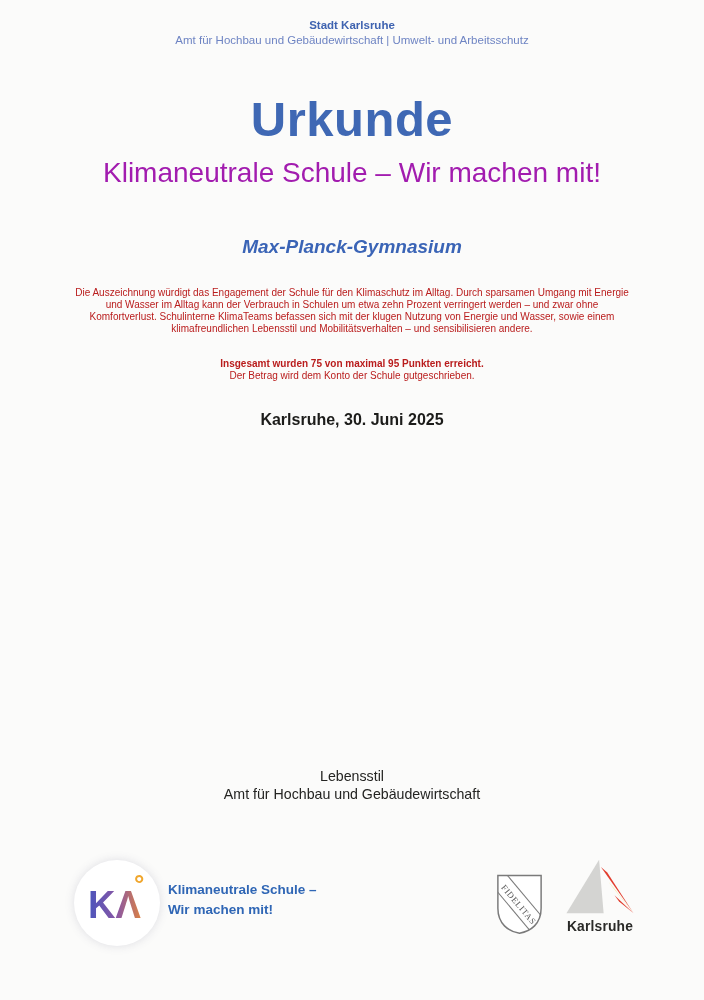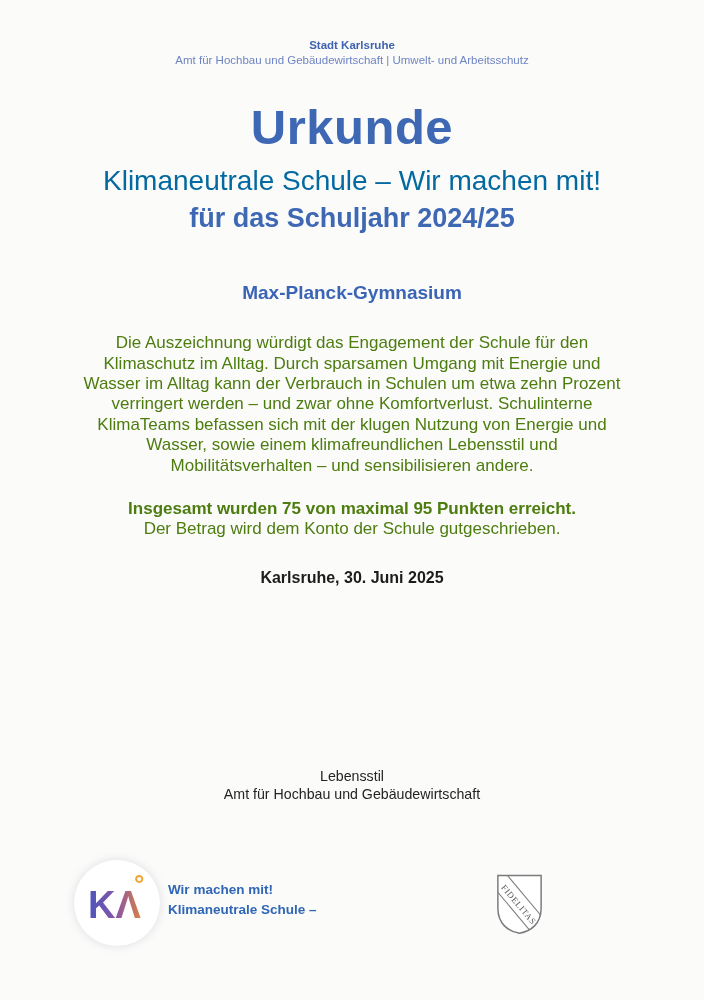--- a/index.html
+++ b/index.html
@@ -5,31 +5,31 @@
   html,body{margin:0;padding:0;}
   body{
     width:704px;height:1000px;
     background:#fbfbfa;
     font-family:"Liberation Sans","DejaVu Sans",sans-serif;
     color:#1e1e1c;
     overflow:hidden;
   }
   .page{position:relative;width:704px;height:1000px;text-align:center;}
 
-  .header{padding-top:38px;font-size:11.5px;line-height:1.32;color:#4d6cb5;}
+  .header{padding-top:18px;font-size:11.5px;line-height:1.32;color:#4d6cb5;}
   .header .org{font-weight:bold;color:#3f63b0;}
   .header .dept{color:#6e84c3;}
 
-  .title-main{margin-top:32px;font-size:49px;line-height:1.12;font-weight:bold;color:#3f68b4;letter-spacing:0.5px;}
-  .title-sub{margin-top:8px;font-size:28px;line-height:1.25;font-weight:400;color:#0369a1;}
+  .title-main{margin-top:44px;font-size:49px;line-height:1.12;font-weight:bold;color:#3f68b4;letter-spacing:0.5px;}
+  .title-sub{margin-top:8px;font-size:28px;line-height:1.25;font-weight:400;color:#a21caf;}
   .title-year{margin-top:3px;font-size:27px;line-height:1.3;font-weight:bold;color:#3f68b4;}
 
-  .school-name{margin-top:46px;font-size:19px;font-weight:bold;color:#3a64b6;}
+  .school-name{margin-top:46px;font-size:19px;font-weight:bold;color:#3a64b6;font-style:italic;}
 
-  .para{margin:12px auto;width:556px;font-size:17px;line-height:1.2;color:#4d7c0f;}
+  .para{margin:12px auto;width:556px;font-size:10px;line-height:1.2;color:#b91c1c;}
   .description{margin-top:29px;}
   .results{margin-top:23px;width:560px;}
   .results .b{font-weight:bold;}
   .thanks{margin-top:24px;width:560px;}
   .date-line{margin-top:29px;font-size:16px;font-weight:bold;color:#1c1c1a;}
 
   .signature{position:absolute;left:0;right:0;top:768px;font-size:14.2px;line-height:1.24;}
   .sig-name{color:#2e6ab8;font-weight:bold;}
   .sig-role,.sig-office{color:#242422;}
 
@@ -55,21 +55,20 @@
 
 <div class="page">
 
   <div class="header">
     <div class="org">Stadt Karlsruhe</div>
     <div class="dept">Amt für Hochbau und Gebäudewirtschaft | Umwelt- und Arbeitsschutz</div>
   </div>
 
   <div class="title-main">Urkunde</div>
   <div class="title-sub">Klimaneutrale Schule – Wir machen mit!</div>
-  <div class="title-year">für das Schuljahr 2024/25</div>
 
   <div class="school-name">Max-Planck-Gymnasium</div>
 
   <div class="para description">Die Auszeichnung würdigt das Engagement der Schule für den Klimaschutz im Alltag. Durch sparsamen Umgang mit Energie und Wasser im Alltag kann der Verbrauch in Schulen um etwa zehn Prozent verringert werden – und zwar ohne Komfortverlust. Schulinterne KlimaTeams befassen sich mit der klugen Nutzung von Energie und Wasser, sowie einem klimafreundlichen Lebensstil und Mobilitätsverhalten – und sensibilisieren andere.</div>
 
   <div class="para results">
     <div class="b">Insgesamt wurden 75 von maximal 95 Punkten erreicht.</div>
     <div>Der Betrag wird dem Konto der Schule gutgeschrieben.</div>
   </div>
 
@@ -91,37 +90,46 @@
             <stop offset="0.55" stop-color="#8a57a4"></stop>
             <stop offset="1" stop-color="#dd8242"></stop>
           </linearGradient>
         </defs>
         <text x="14" y="58" font-size="38" font-weight="bold" font-family="Liberation Sans, DejaVu Sans, sans-serif" fill="url(#kagrad)">KΛ</text>
         <text x="60" y="33" font-size="26" font-weight="bold" font-family="Liberation Sans, DejaVu Sans, sans-serif" fill="#f0a62c">°</text>
       </svg>
     </div>
 
     <div class="program-label">
+      <div>Klimaneutrale Schule –</div>
       <div>Wir machen mit!</div>
-      <div>Klimaneutrale Schule –</div>
     </div>
 
     <div class="shield">
       <svg viewBox="0 0 58 74" aria-hidden="true">
         <defs>
           <clipPath id="shieldclip">
             <path d="M4 4 H54 V42 C54 60 42 68.5 29 70.8 C16 68.5 4 60 4 42 Z"></path>
           </clipPath>
         </defs>
         <path d="M4 4 H54 V42 C54 60 42 68.5 29 70.8 C16 68.5 4 60 4 42 Z" fill="#ffffff" stroke="#7a7a7a" stroke-width="1.7"></path>
         <g clip-path="url(#shieldclip)">
           <g transform="rotate(50 29 37)">
             <line x1="-22" y1="26.5" x2="80" y2="26.5" stroke="#7a7a7a" stroke-width="1.2"></line>
             <line x1="-22" y1="47.5" x2="80" y2="47.5" stroke="#7a7a7a" stroke-width="1.2"></line>
             <text x="29" y="41.5" text-anchor="middle">FIDELITAS</text>
           </g>
         </g>
       </svg>
     </div>
 
+    <div class="city-logo">
+      <svg viewBox="0 0 86 62" aria-hidden="true">
+        <polygon points="42,1 6,60 47,60" fill="#d4d4d2"></polygon>
+        <polygon points="80,60 44,9 51,15" fill="#e23d2e"></polygon>
+        <polygon points="80,60 52,25 58,32" fill="#f2c400"></polygon>
+        <polygon points="80,60 59,40 64,47" fill="#e23d2e"></polygon>
+      </svg>
+      <div class="city-name">Karlsruhe</div>
+    </div>
 
   </div>
 </div>
 
 </body></html>

